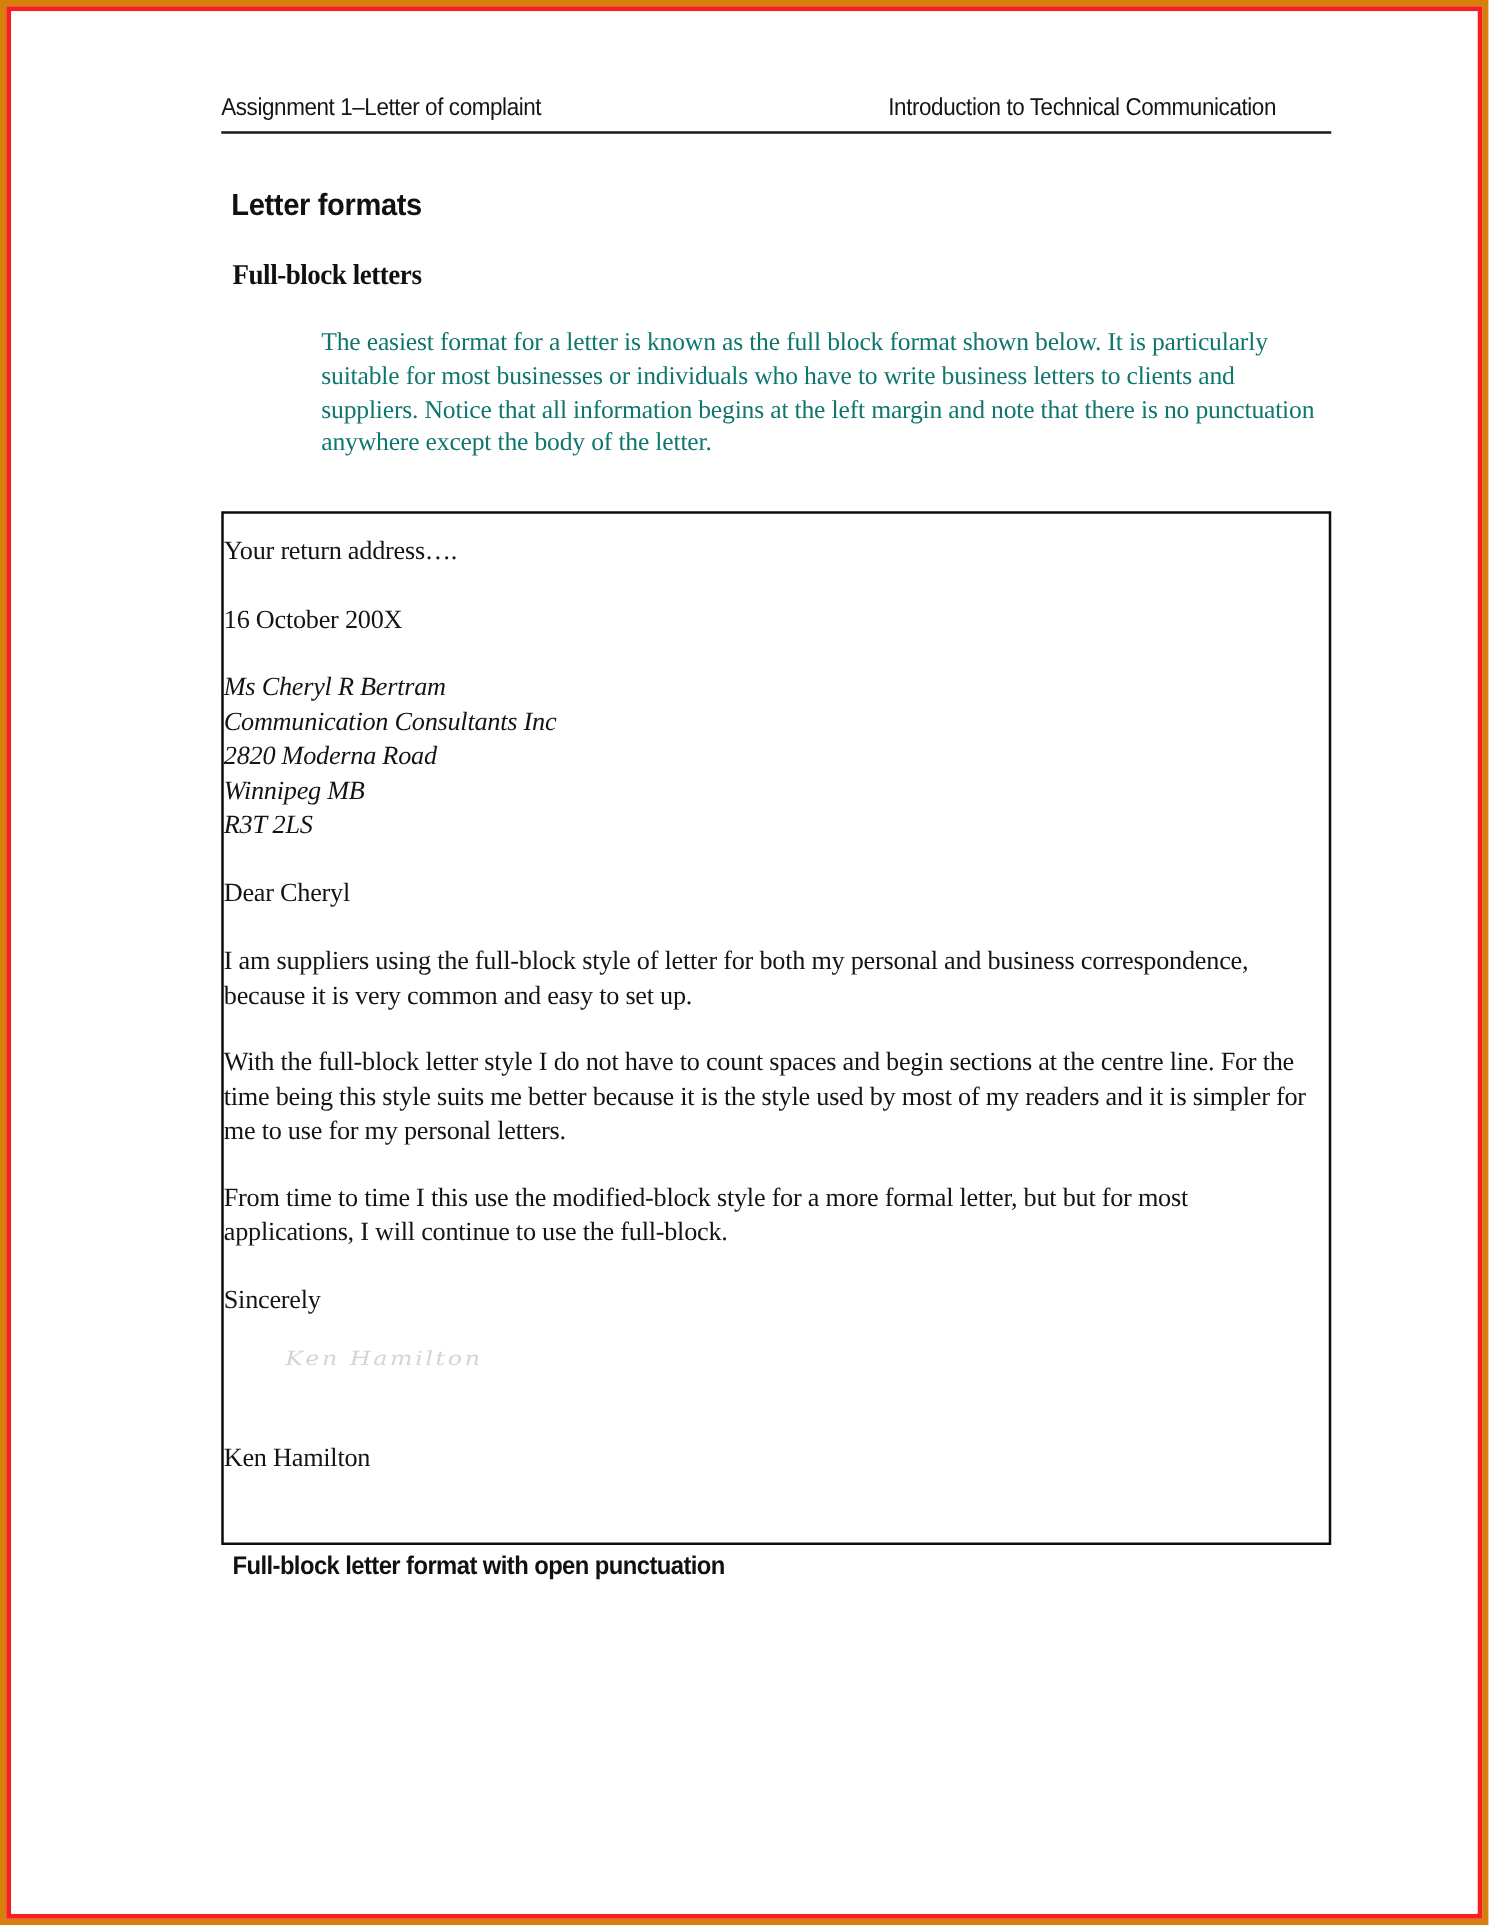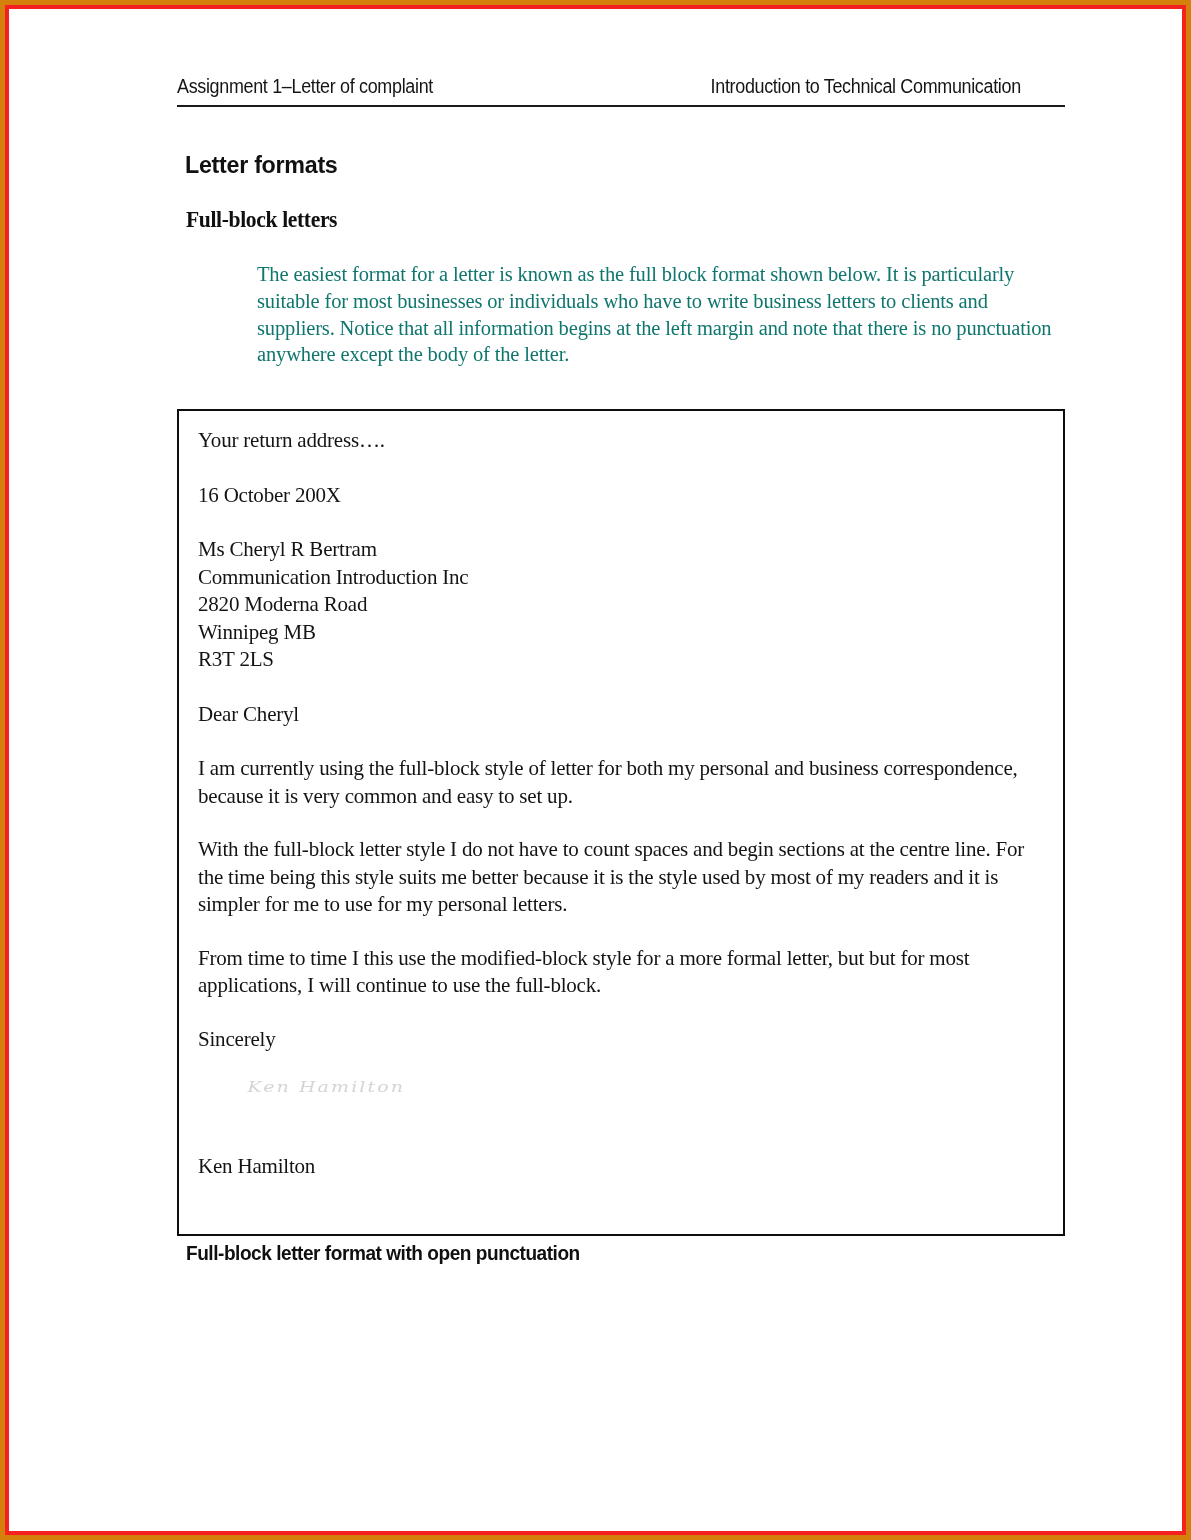--- a/index.html
+++ b/index.html
@@ -130,40 +130,41 @@
     left: 168px;
     top: 400px;
     width: 888px;
     height: 827px;
     box-sizing: border-box;
     border: 2.4px solid #0d0d0d;
     background: #ffffff;
   }
   .letter-inner {
     position: absolute;
-    left: 19px;
+    left: 0;
     top: 16px;
     right: 14px;
   }
   .letter-line,
   .letter-para {
     font-family: "Liberation Serif", serif;
     font-size: 21px;
     line-height: 27.5px;
     color: #141414;
     letter-spacing: -0.2px;
   }
   .letter-para {
     margin: 0;
   }
   .gap-block { height: 27px; }
   .gap-small { height: 26px; }
 
   .addr-block .letter-line {
     line-height: 27.5px;
+    font-style: italic;
   }
 
   
   .signature {
     font-family: "DejaVu Serif", serif;
     font-style: italic;
     font-size: 20px;
     color: #d2d2d2;
     letter-spacing: 2.2px;
     padding-left: 52px;
@@ -220,33 +221,33 @@
         <div class="letter-line">Your return address….</div>
 
         <div class="gap-block"></div>
 
         <div class="letter-line">16 October 200X</div>
 
         <div class="gap-block"></div>
 
         <div class="addr-block">
           <div class="letter-line">Ms Cheryl R Bertram</div>
-          <div class="letter-line">Communication Introduction Inc</div>
+          <div class="letter-line">Communication Consultants Inc</div>
           <div class="letter-line">2820 Moderna Road</div>
           <div class="letter-line">Winnipeg MB</div>
           <div class="letter-line">R3T 2LS</div>
         </div>
 
         <div class="gap-block"></div>
 
         <div class="letter-line">Dear Cheryl</div>
 
         <div class="gap-block"></div>
 
-        <p class="letter-para">I am currently using the full-block style of letter for both my personal and business correspondence, because it is very common and easy to set up.</p>
+        <p class="letter-para">I am suppliers using the full-block style of letter for both my personal and business correspondence, because it is very common and easy to set up.</p>
 
         <div class="gap-small"></div>
 
         <p class="letter-para">With the full-block letter style I do not have to count spaces and begin sections at the centre line. For the time being this style suits me better because it is the style used by most of my readers and it is simpler for me to use for my personal letters.</p>
 
         <div class="gap-small"></div>
 
         <p class="letter-para">From time to time I this use the modified-block style for a more formal letter, but but for most applications, I will continue to use the full-block.</p>
 
         <div class="gap-small"></div>

